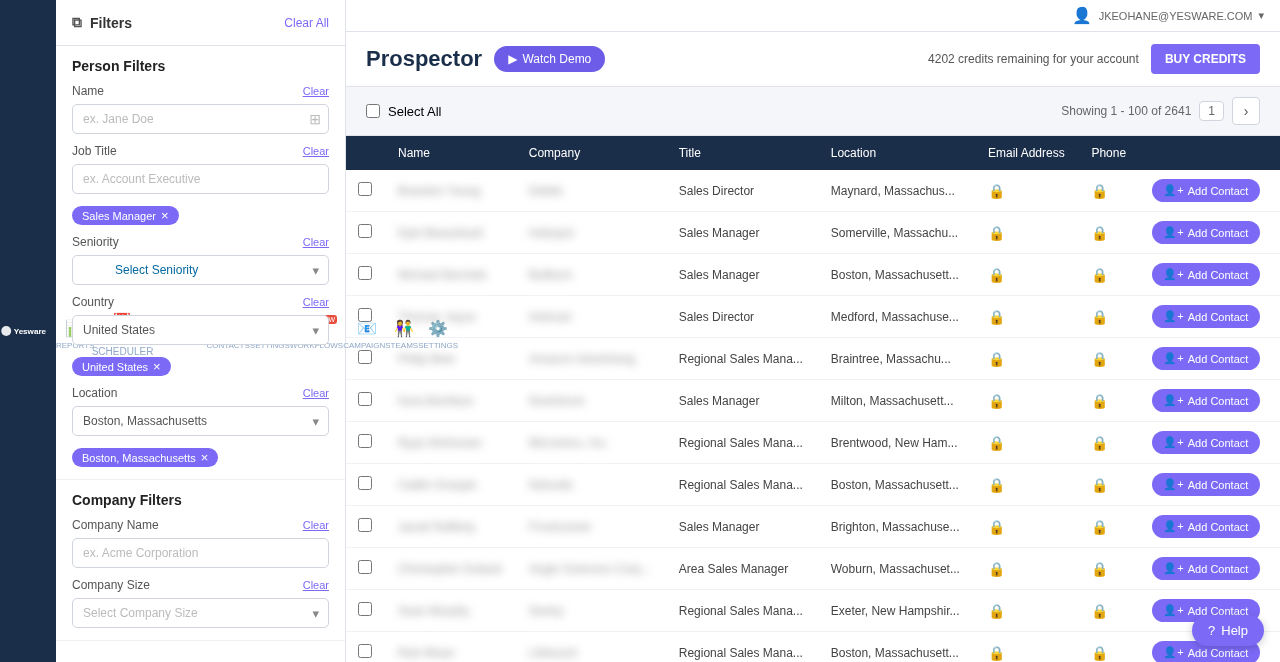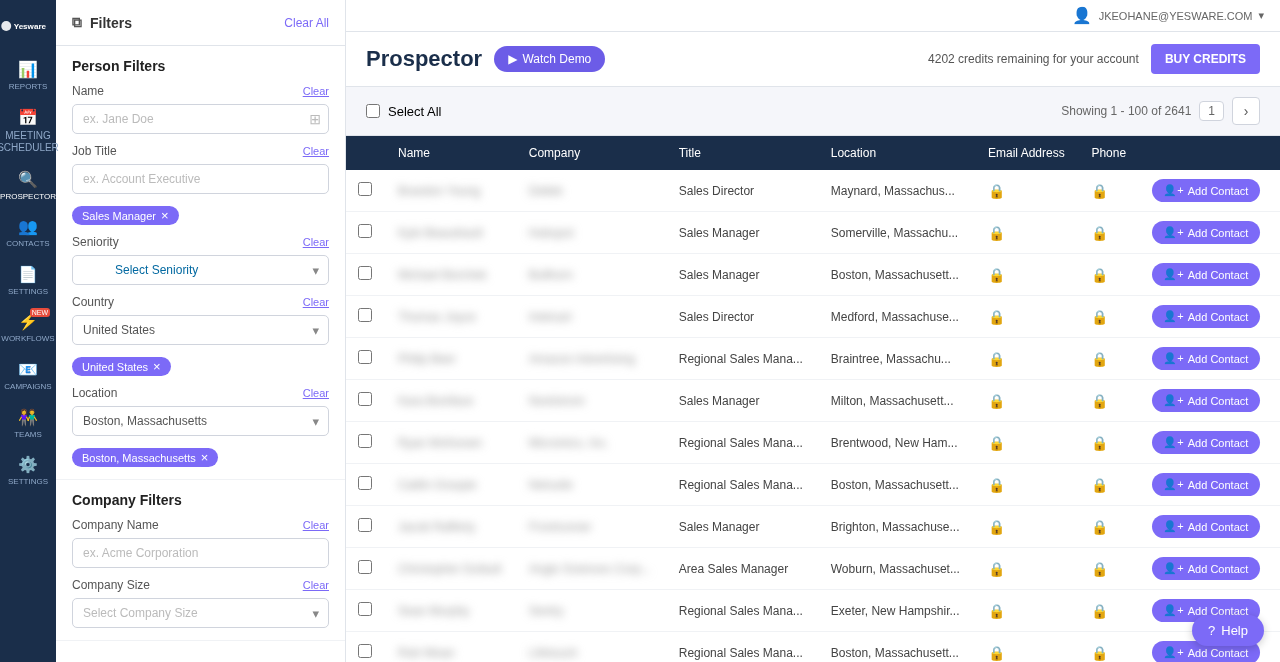--- a/index.html
+++ b/index.html
@@ -1,19 +1,19 @@
 <!DOCTYPE html>
 <html><head>
   <meta charset="utf-8">
   <style>
     * { box-sizing: border-box; margin: 0; padding: 0; }
     body { font-family: -apple-system, BlinkMacSystemFont, 'Segoe UI', sans-serif; font-size: 13px; background: #f5f6fa; display: flex; height: 662px; overflow: hidden; }
 
     
-    .sidebar { width: 56px; background: #1a2e4a; display: flex; flex-direction: column; align-items: center; padding-top: 8px; flex-shrink: 0; }
+    .sidebar { width: 56px; background: #1a2e4a; display: flex; flex-direction: row; align-items: center; padding-top: 8px; flex-shrink: 0; }
     .sidebar-logo { padding: 8px 0 16px; width: 100%; display: flex; justify-content: center; }
     .sidebar-logo svg { width: 80px; height: 20px; }
     .sidebar-item { width: 100%; display: flex; flex-direction: column; align-items: center; padding: 8px 0; cursor: pointer; color: #8fa8c8; font-size: 9px; gap: 3px; position: relative; }
     .sidebar-item.active { color: #fff; }
     .sidebar-item .icon { font-size: 16px; }
     .sidebar-item .new-badge { position: absolute; top: 4px; right: 6px; background: #e74c3c; color: white; font-size: 7px; border-radius: 3px; padding: 1px 2px; }
 
     
     .filters-panel { width: 290px; background: #fff; border-right: 1px solid #e0e4ea; overflow-y: auto; flex-shrink: 0; padding: 0; }
     .filters-header { display: flex; align-items: center; justify-content: space-between; padding: 14px 16px; border-bottom: 1px solid #e0e4ea; }

